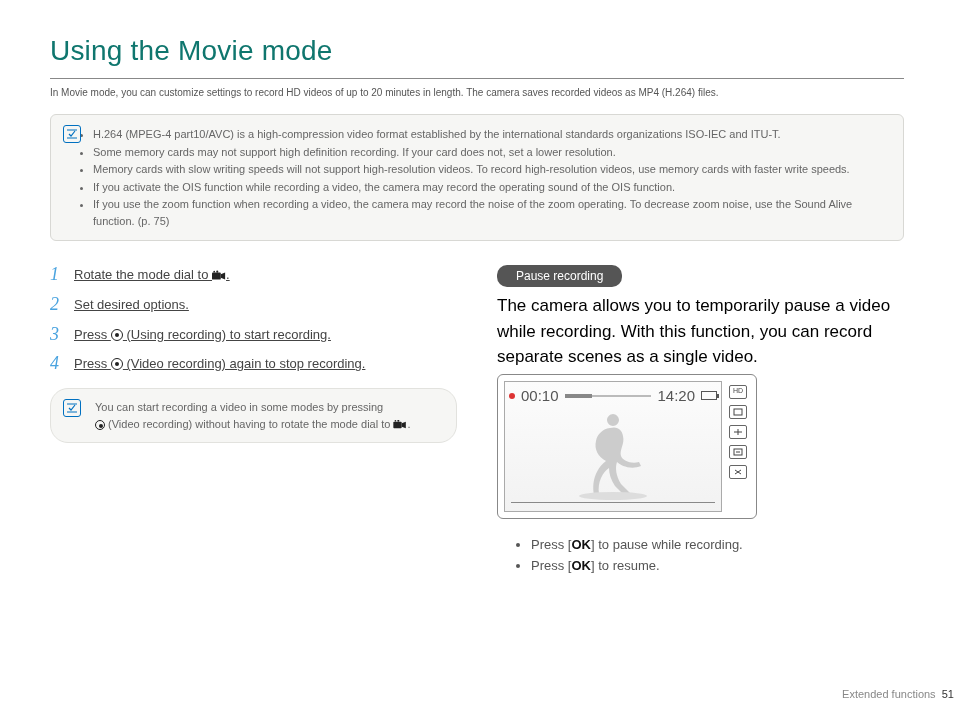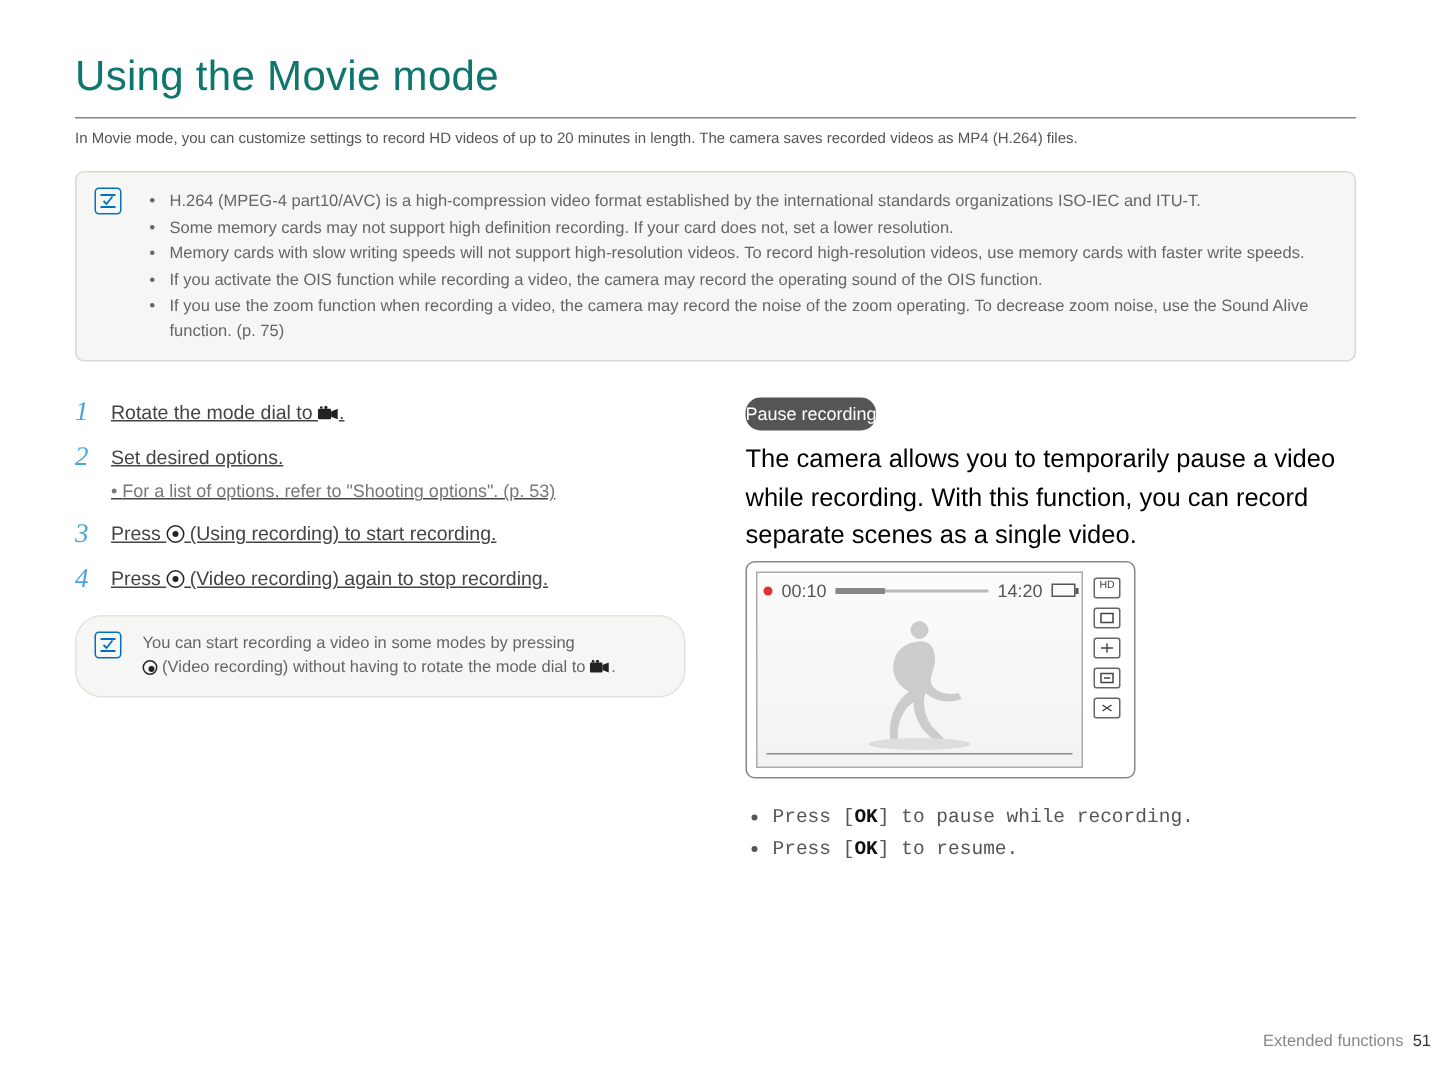--- a/index.html
+++ b/index.html
@@ -21,21 +21,21 @@
     margin-bottom: 6px;
     font-family: "Arial Narrow", Arial, sans-serif;
     letter-spacing: 0.2px;
   }
   .hr { border: none; border-top: 1px solid #888; margin-bottom: 6px; }
   .intro { color: #555; font-size: 10px; margin-bottom: 14px; }
   .note-box {
     background: #f6f6f4;
     border: 1px solid #d8d8d4;
     border-radius: 6px;
-    padding: 10px 14px 10px 48px;
+    padding: 10px 14px 10px 28px;
     position: relative;
     font-size: 11px;
     color: #666;
     margin-bottom: 24px;
   }
   .note-icon {
     position: absolute;
     left: 12px; top: 10px;
     width: 18px; height: 18px;
     border: 1.5px solid #0070c0;
@@ -62,21 +62,21 @@
     font-size: 11px;
     color: #666;
     margin-top: 14px;
   }
   .tip-box .note-icon { top: 10px; left: 12px; }
   .badge {
     display: inline-block;
     background: #555;
     color: #fff;
     border-radius: 10px;
-    padding: 2px 0;
+    padding: 2px 19px;
     font-size: 12px;
     margin-bottom: 6px;
   }
   .para { color: #000000; font-size: 17px; margin-bottom: 4px; }
   .lcd-frame {
     border: 1.5px solid #888;
     border-radius: 6px;
     width: 260px;
     height: 145px;
     padding: 6px;
@@ -87,37 +87,37 @@
   }
   .lcd-screen {
     flex: 1;
     border: 1px solid #aaa;
     background: linear-gradient(#fcfcfc,#f2f2f2);
     position: relative;
     overflow: hidden;
   }
   .lcd-top {
     display: flex; align-items: center; gap: 6px;
-    font-size: 12px; color: #555;
+    font-size: 15px; color: #555;
     padding: 3px 4px;
   }
   .rec-dot { width:6px; height:6px; background:#d33; border-radius:50%; display:inline-block; }
   .progress { flex:1; height:2px; background:#bbb; position:relative; }
   .progress::after { content:""; position:absolute; left:0; top:-1px; width:32%; height:4px; background:#888; }
   .batt { width:16px; height:9px; border:1px solid #555; position:relative; }
   .batt::after { content:""; position:absolute; right:-3px; top:2px; width:2px; height:4px; background:#555; }
   .silhouette {
     position:absolute; bottom:10px; left:50%; transform:translateX(-50%);
     width:110px; height:95px;
   }
   .ground { position:absolute; bottom:8px; left:6px; right:6px; height:1px; background:#888; }
   .side-icons { width:24px; display:flex; flex-direction:column; gap:6px; align-items:center; padding-top:4px; }
   .mini { width:18px; height:14px; border:1px solid #666; font-size:7px; display:flex; align-items:center; justify-content:center; color:#444; border-radius:2px; }
   .bullets { list-style: disc; margin-left: 18px; color:#555; font-size:13px; }
-  .bullets li { margin:2px 0;font-family:Liberation Mono, monospace; }
+  .bullets li { margin:2px 16px; }
   .ok { font-weight: bold; color:#111; }
   .footer { position:absolute; bottom:18px; left:0; right:0; text-align:right; font-size:11px; color:#888; }
   .footer .pn { color:#333; font-weight:500; }
   .icon-inline {
     display:inline-flex; vertical-align:middle; align-items:center; justify-content:center;
     width:14px; height:14px; position:relative;
   }
   .rec-btn { width:12px; height:12px; border:1.5px solid #222; border-radius:50%; display:inline-block; vertical-align:-2px; position:relative; }
   .rec-btn::after { content:""; position:absolute; left:3px; top:3px; width:4px; height:4px; background:#222; border-radius:50%; }
   .movie-icon { font-size:12px; position:relative; }
@@ -158,21 +158,20 @@
               <circle cx="6" cy="1" r="1.2" fill="#222"></circle>
             </svg>
         </span><span>.</span>
       </div>
     </div>
 
     <div class="step">
       <div class="num">2</div>
       <div class="step-body">
         <span>Set desired options.</span>
-        <div class="sub">For a list of options, refer to "Shooting options". (p. 53)</div>
       </div>
     </div>
 
     <div class="step">
       <div class="num">3</div>
       <div class="step-body">
         <span>Press </span><span class="rec-btn"></span><span> (Using recording) to start recording.</span>
       </div>
     </div>
 

